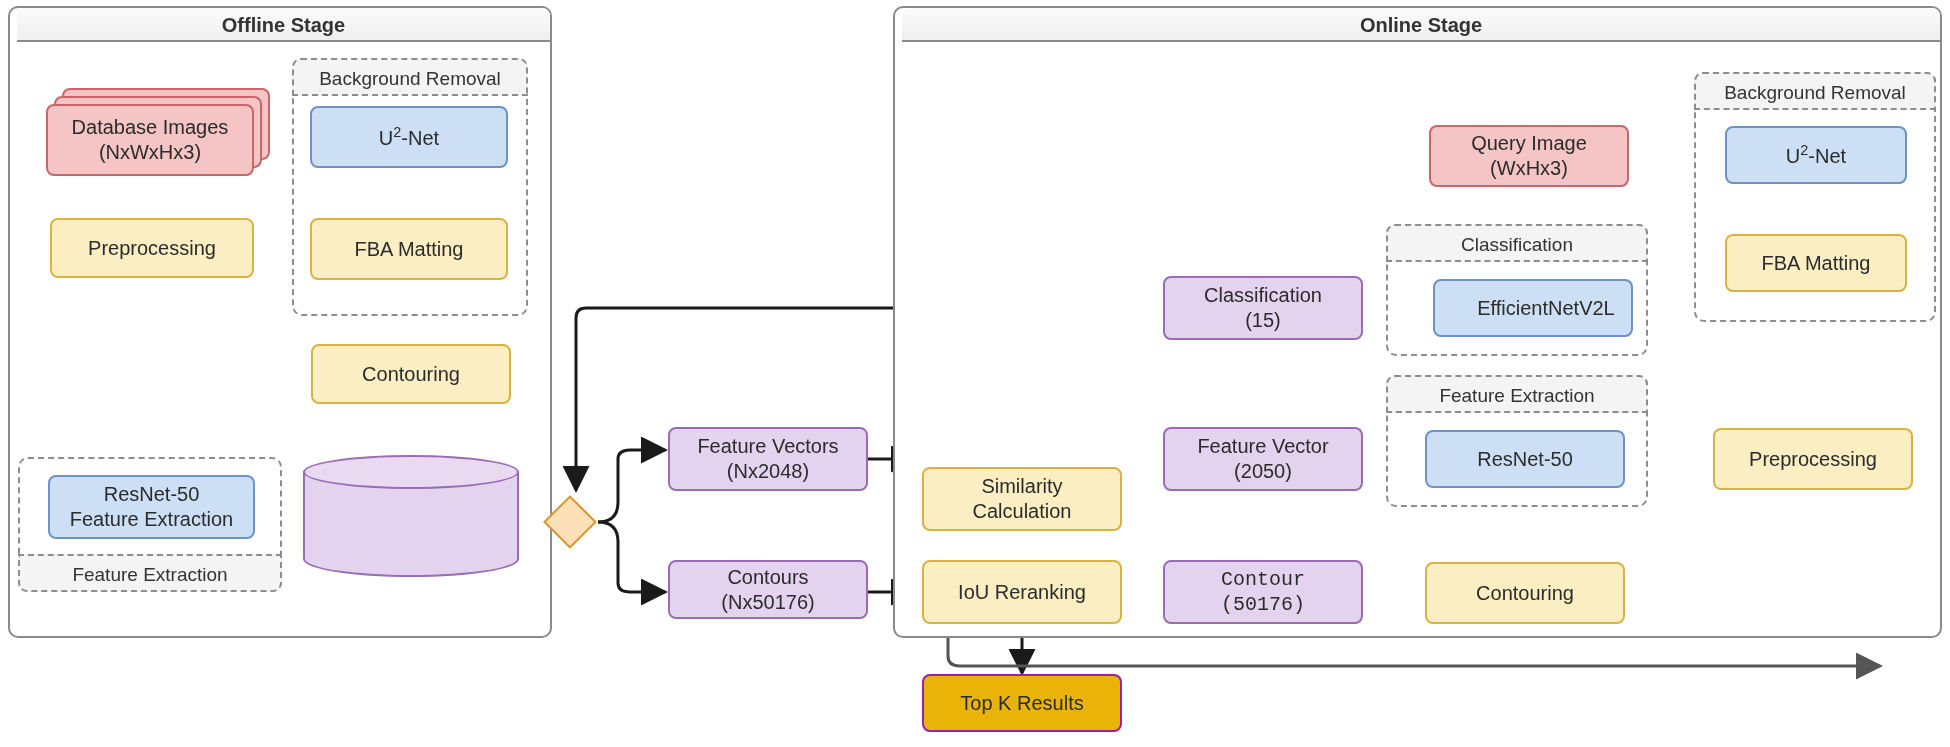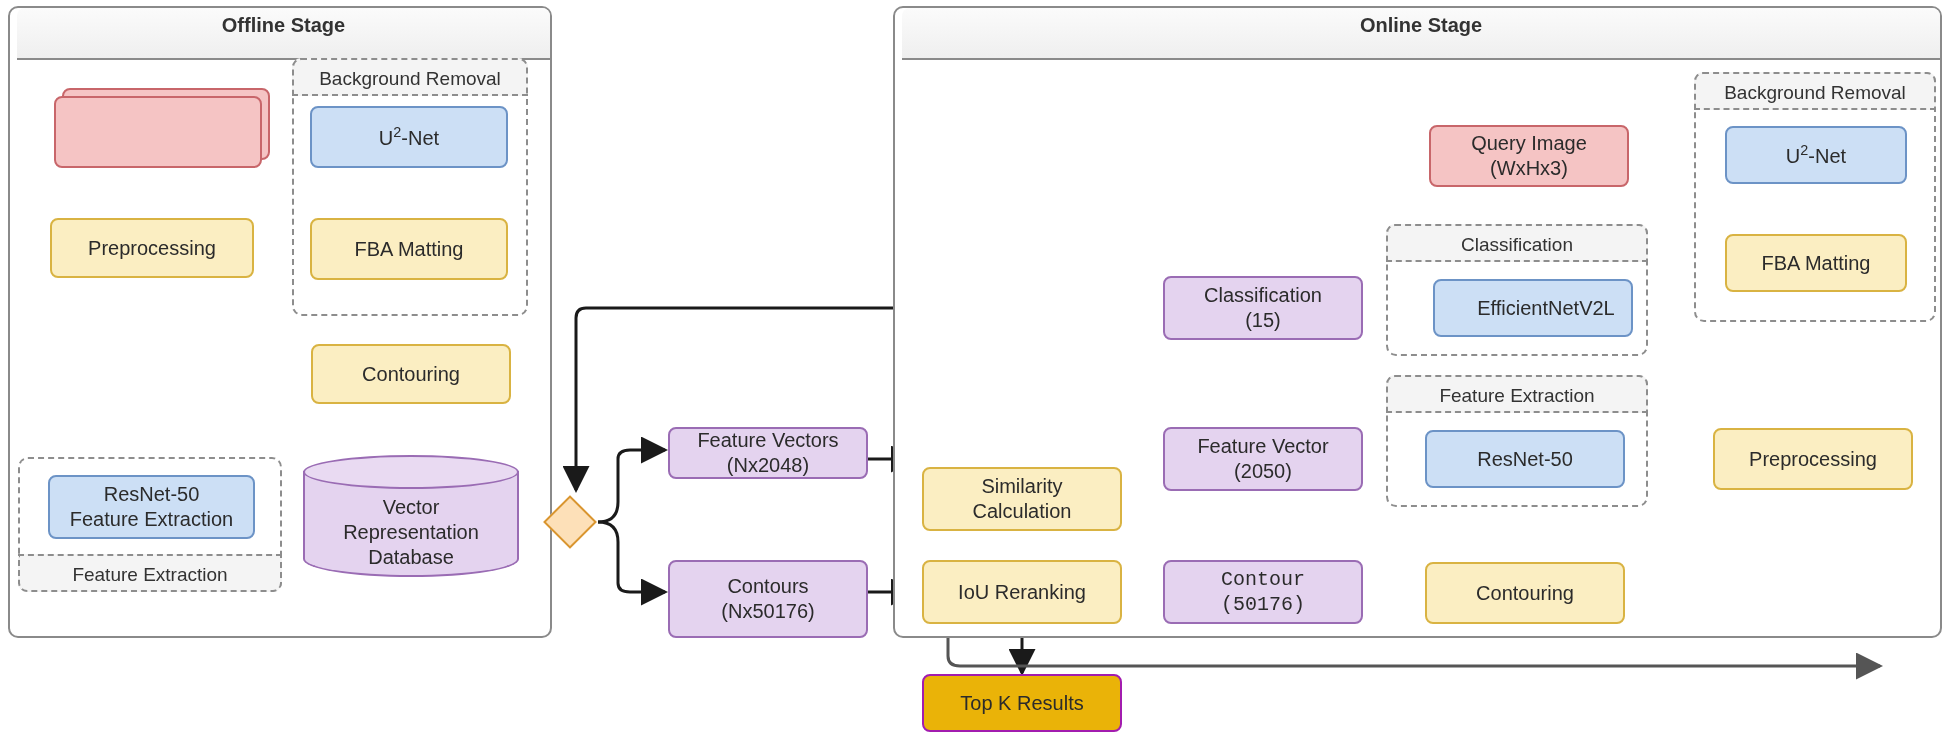--- a/index.html
+++ b/index.html
@@ -1,21 +1,21 @@
 <!DOCTYPE html>
 <html><head>
 <meta charset="utf-8">
 <style>
   html,body{margin:0;padding:0;background:#ffffff;}
   body{font-family:"Liberation Sans",sans-serif;}
   #canvas{position:relative;width:1950px;height:747px;background:#fff;overflow:hidden;}
 
   
   .stage{position:absolute;border:2px solid #8a8a8a;border-radius:10px;background:#ffffff;box-sizing:border-box;}
-  .stage-title{position:absolute;left:7px;top:0;right:0;height:52px;line-height:34px;text-align:center;
+  .stage-title{position:absolute;left:7px;top:0;right:0;height:34px;line-height:34px;text-align:center;
     font-size:20px;font-weight:bold;color:#333;background:linear-gradient(#fbfbfb,#efefef);
     border-bottom:2px solid #8a8a8a;border-radius:8px 8px 0 0;box-sizing:border-box;}
 
   
   .group{position:absolute;border:2px dashed #8d8d8d;border-radius:10px;background:transparent;box-sizing:border-box;}
   .group-title{position:absolute;left:-2px;top:-2px;right:-2px;height:38px;line-height:38px;text-align:center;
     font-size:19px;color:#333;background:#f4f4f4;border:2px dashed #8d8d8d;border-radius:9px 9px 0 0;box-sizing:border-box;}
   .group-title.bottom{top:auto;bottom:-2px;border-radius:0 0 9px 9px;}
 
   
@@ -125,20 +125,26 @@
   <div class="group" style="left:292px;top:58px;width:236px;height:258px;">
     <div class="group-title">Background Removal</div>
   </div>
 
   <div class="group" style="left:18px;top:457px;width:264px;height:135px;">
     <div class="group-title bottom">Feature Extraction</div>
   </div>
 
   <div class="stack-sh" style="left:62px;top:88px;width:208px;height:72px;"></div>
   <div class="stack-sh" style="left:54px;top:96px;width:208px;height:72px;"></div>
+  <div class="node n-red" style="left:46px;top:104px;width:208px;height:72px;">
+    <div>
+      <div>Database Images</div>
+      <div>(NxWxHx3)</div>
+    </div>
+  </div>
 
   <div class="node n-blue" style="left:310px;top:106px;width:198px;height:62px;">
     <div><span>U<span class="sup">2</span>-Net</span></div>
   </div>
 
   <div class="node n-yellow" style="left:310px;top:218px;width:198px;height:62px;">FBA Matting</div>
 
   <div class="node n-yellow" style="left:50px;top:218px;width:204px;height:60px;">Preprocessing</div>
 
   <div class="node n-yellow" style="left:311px;top:344px;width:200px;height:60px;">Contouring</div>
@@ -146,25 +152,20 @@
   <div class="node n-blue" style="left:48px;top:475px;width:207px;height:64px;">
     <div>
       <div>ResNet-50</div>
       <div>Feature Extraction</div>
     </div>
   </div>
 
   <div class="cyl" style="left:303px;top:455px;width:216px;height:122px;">
     <div class="body"></div>
     <div class="top"></div>
-    <div class="lbl">
-      <div>Vector</div>
-      <div>Representation</div>
-      <div>Database</div>
-    </div>
   </div>
 
   <div class="diamond" style="left:551px;top:503px;"></div>
 
   <div class="stage" style="left:893px;top:6px;width:1049px;height:632px;">
     <div class="stage-title">Online Stage</div>
   </div>
 
   <div class="group" style="left:1694px;top:72px;width:242px;height:250px;">
     <div class="group-title">Background Removal</div>
@@ -213,28 +214,28 @@
     </div>
   </div>
 
   <div class="node n-purple" style="left:1163px;top:560px;width:200px;height:64px;font-family:Liberation Mono, monospace;">
     <div>
       <div>Contour</div>
       <div>(50176)</div>
     </div>
   </div>
 
-  <div class="node n-purple" style="left:668px;top:427px;width:200px;height:52px;">
+  <div class="node n-purple" style="left:668px;top:427px;width:200px;height:64px;">
     <div>
       <div>Feature Vectors</div>
       <div>(Nx2048)</div>
     </div>
   </div>
 
-  <div class="node n-purple" style="left:668px;top:560px;width:200px;height:78px;">
+  <div class="node n-purple" style="left:668px;top:560px;width:200px;height:59px;">
     <div>
       <div>Contours</div>
       <div>(Nx50176)</div>
     </div>
   </div>
 
   <div class="node n-yellow" style="left:922px;top:427px;width:200px;height:64px;margin-top:40px;">
     <div>
       <div>Similarity</div>
       <div>Calculation</div>

